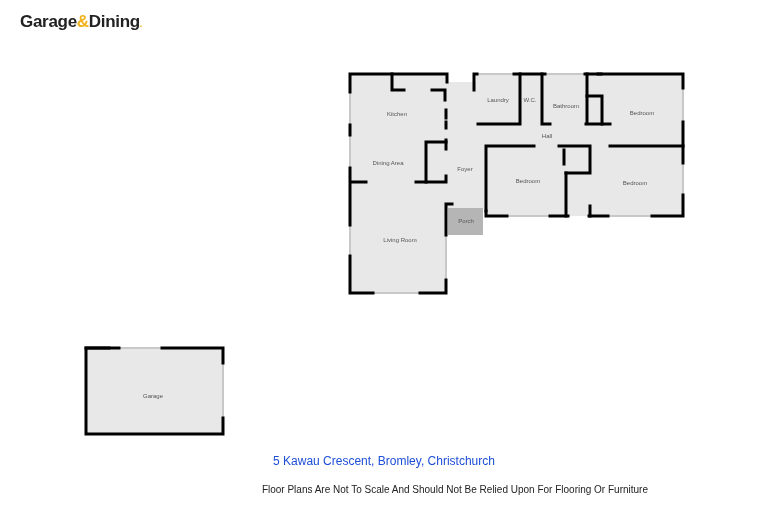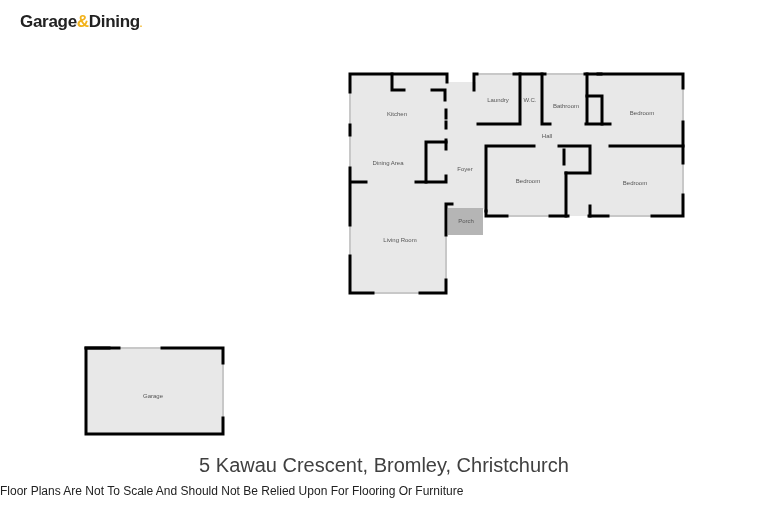--- a/index.html
+++ b/index.html
@@ -2,22 +2,22 @@
 <html><head>
 <meta charset="utf-8">
 <style>
   html, body { margin:0; padding:0; background:#ffffff; }
   body { width:768px; height:512px; position:relative; overflow:hidden; font-family:"Liberation Sans", sans-serif; }
   .logo { position:absolute; left:20px; top:12px; font-family:"Liberation Sans", sans-serif; font-weight:bold; font-size:17px; color:#222; letter-spacing:-0.3px; }
   .logo .amp { color:#f2b21b; }
   .logo .dot { color:#f2b21b; font-size:9px; }
   svg.plan { position:absolute; left:0; top:0; }
   .room-label { font-family:"Liberation Sans", sans-serif; font-size:6px; fill:#555; text-anchor:middle; }
-  .address { position:absolute; left:0; width:768px; top:454px; text-align:center; font-size:20px; color:#404040; }
-  .disclaimer { position:absolute; left:0; width:648px; top:484px; text-align:left; font-size:12px; color:#222; }
+  .address { position:absolute; left:0; width:768px; top:454px; text-align:center; font-size:12px; color:#1d4ed8; }
+  .disclaimer { position:absolute; left:0; width:648px; top:484px; text-align:right; font-size:10px; color:#222; }
 </style>
 </head>
 <body>
 
 <div class="logo"><span>Garage</span><span class="amp">&amp;</span><span>Dining</span><span class="dot">.</span></div>
 
 <svg class="plan" width="768" height="512" viewBox="0 0 768 512">
 
   <g fill="#e8e8e8">
     <rect x="350" y="74" width="97" height="220"></rect>

